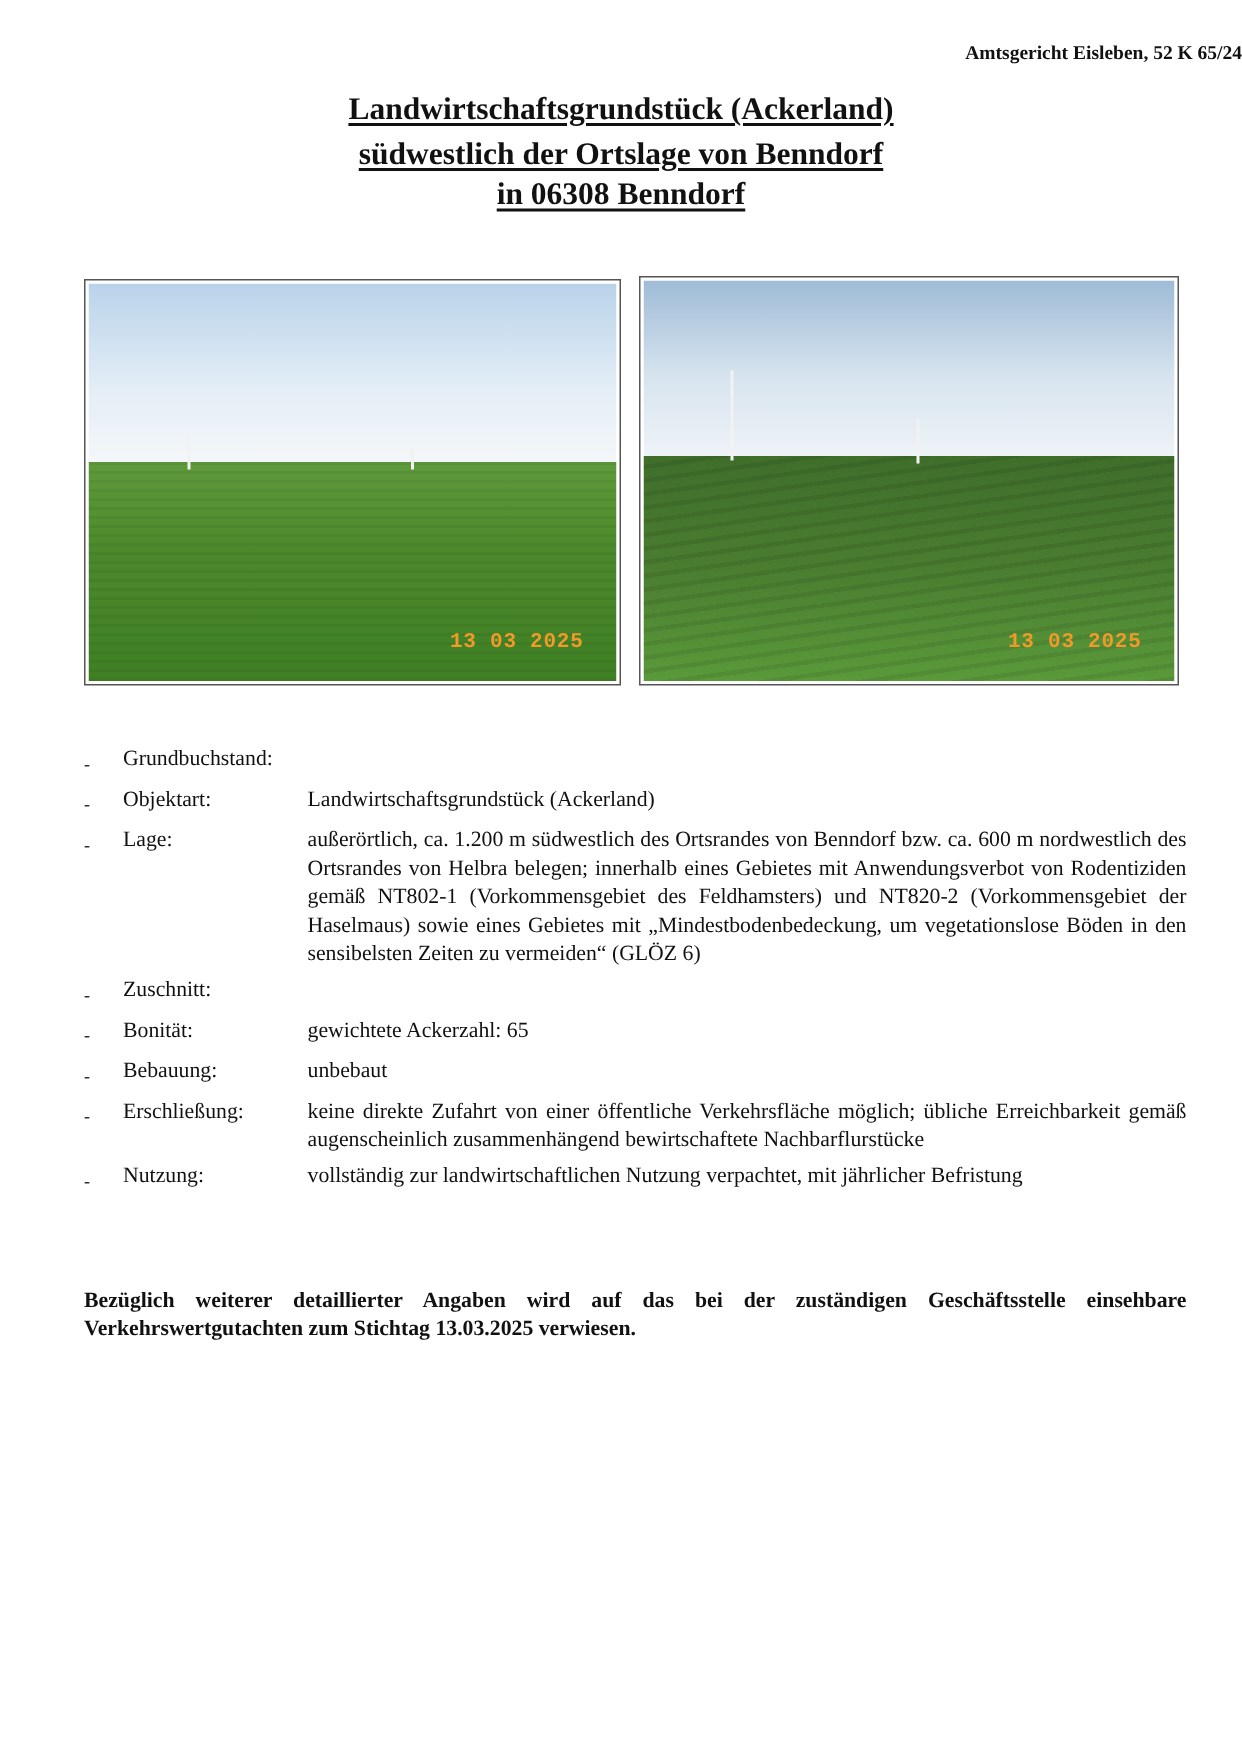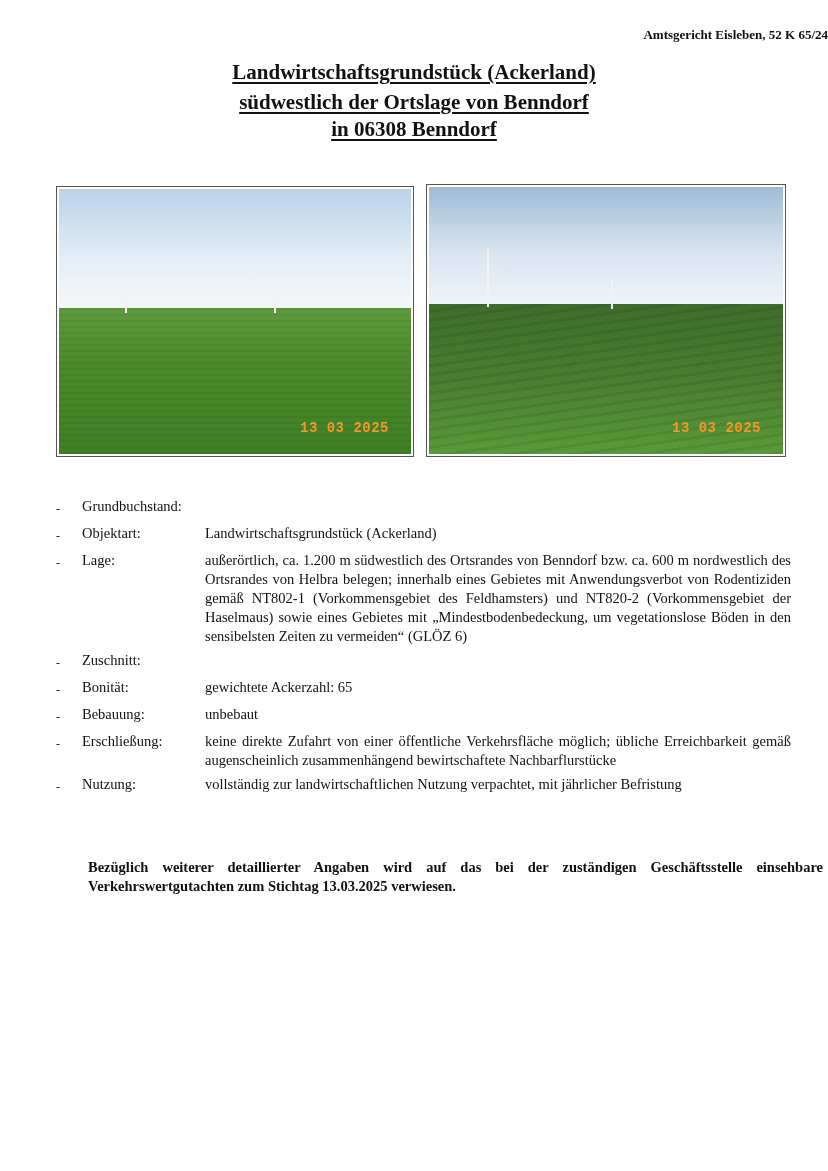--- a/index.html
+++ b/index.html
@@ -26,21 +26,21 @@
       linear-gradient(#3f6e2b, #4a7d30 50%, #5a9a3a); }
   .turbine { position: absolute; width: 2px; background: #f2f2f2; }
   .stamp { position: absolute; right: 22px; bottom: 18px; color: #f09a2a;
            font-family: Liberation Mono, monospace; font-size: 14px; font-weight: bold; letter-spacing: 0.5px; }
   .details { position: absolute; left: 56px; top: 497px; width: 735px; font-size: 14.5px; line-height: 19px; }
   .row { display: flex; margin-bottom: 5px; }
   .bullet { width: 26px; flex: none; font-size: 12px; padding-top: 3px; }
   .label { width: 123px; flex: none; }
   .value { flex: 1; text-align: justify; }
   .closing { position: absolute; left: 56px; top: 858px; width: 735px; font-weight: bold;
-             font-size: 14.5px; line-height: 19px; text-align: justify; margin-left: 32px; }
+             font-size: 14.5px; line-height: 19px; text-align: justify; }
 </style>
 </head>
 <body>
 
 <div class="court">Amtsgericht Eisleben, 52 K 65/24</div>
 <div class="title t1">Landwirtschaftsgrundstück (Ackerland)</div>
 <div class="title t2">südwestlich der Ortslage von Benndorf</div>
 <div class="title t3">in 06308 Benndorf</div>
 
 <div class="photo p1">

